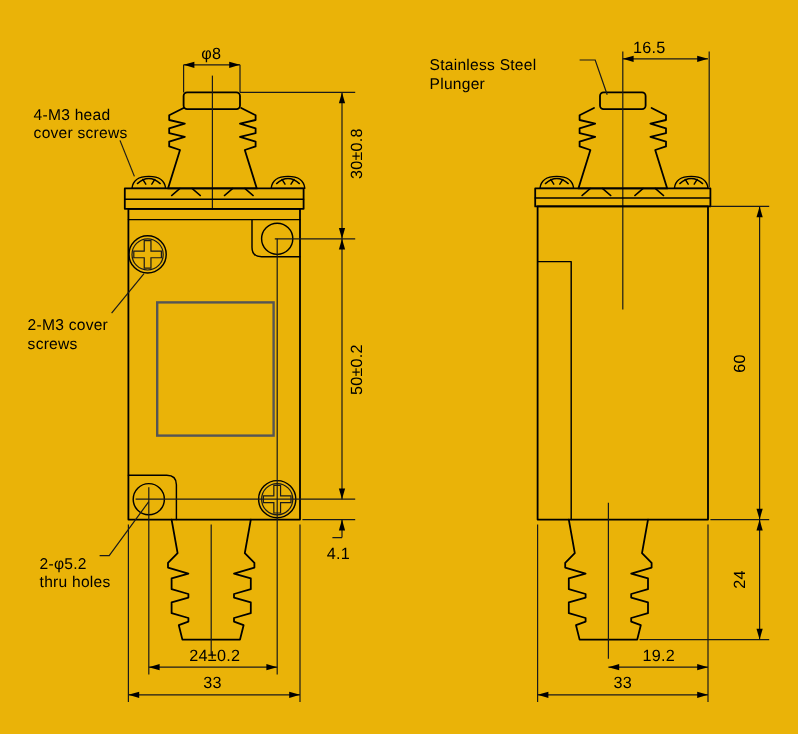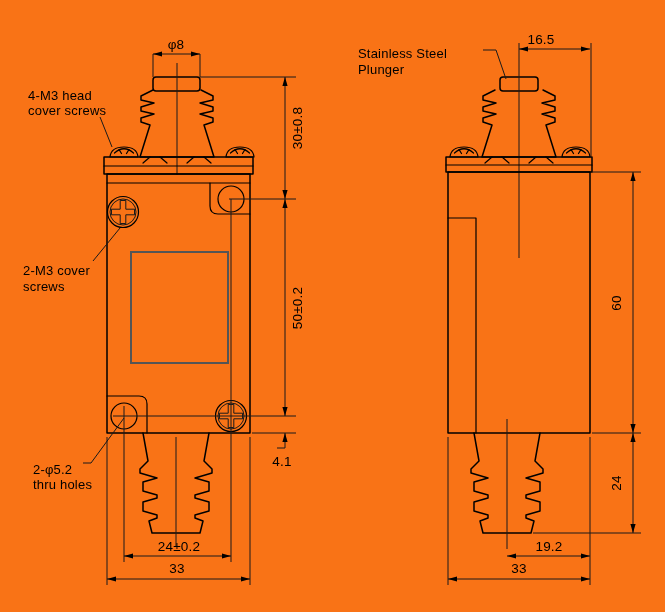--- a/index.html
+++ b/index.html
@@ -1,16 +1,16 @@
 <!DOCTYPE html>
 <html><head>
 <meta charset="utf-8">
 <style>
   html,body{margin:0;padding:0;background:#ffffff;}
-  .canvas{position:relative;width:665px;height:612px;background:#f97316;overflow:hidden;}
+  .canvas{position:relative;width:665px;height:612px;background:#eab308;overflow:hidden;}
   svg{display:block;}
   .ol{fill:none;stroke:#000000;stroke-width:1.5;stroke-linejoin:round;stroke-linecap:round;}
   .ol2{fill:none;stroke:#000000;stroke-width:1.2;stroke-linejoin:round;stroke-linecap:round;}
   .thin{fill:none;stroke:#1a1a1a;stroke-width:1;}
   .gray{fill:none;stroke:#555555;stroke-width:2;}
   .arr{fill:#000000;stroke:none;}
   text{font-family:"Liberation Sans","DejaVu Sans",sans-serif;font-size:13px;fill:#000000;letter-spacing:0.2px;}
   .dimt{font-size:13.5px;}
   .mid{text-anchor:middle;}
 </style>

